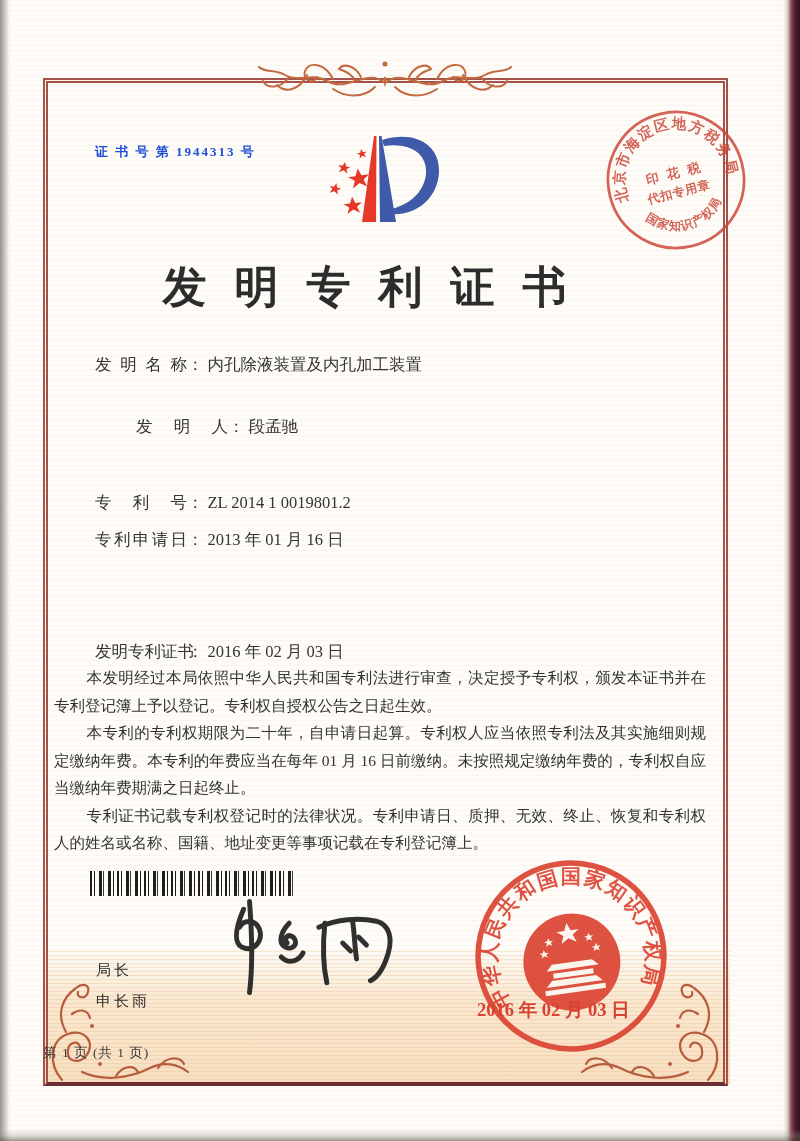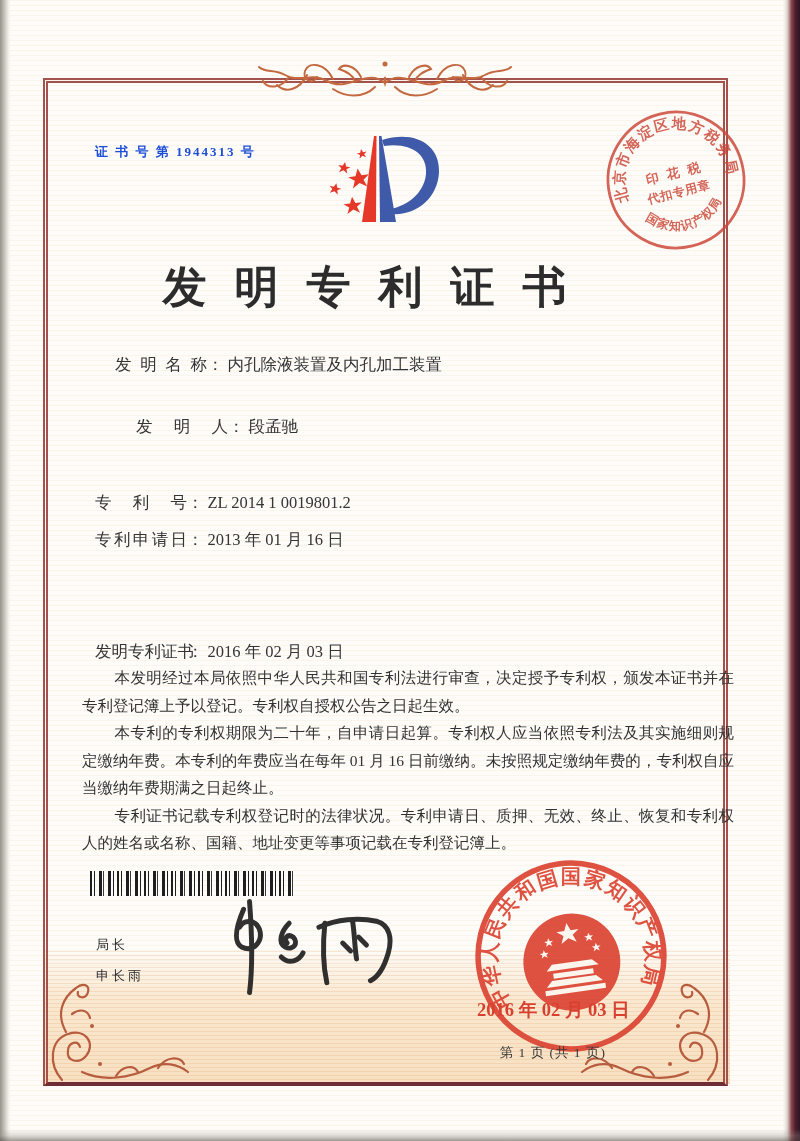--- a/index.html
+++ b/index.html
@@ -40,58 +40,58 @@
   .tax-stamp{position:absolute;left:580px;top:94px;width:172px;height:172px;transform:rotate(-14deg);opacity:.85;}
   .logo{position:absolute;left:308px;top:128px;width:132px;height:118px;}
   .title{
     position:absolute;left:33px;top:238px;width:643px;
     text-align:center;font-size:44px;font-weight:600;color:#2c2c2c;
     letter-spacing:28px;text-indent:28px;margin-top:20px;
   }
   .field{position:absolute;left:85px;font-size:16.5px;color:#343434;white-space:nowrap;}
   .flabel{display:inline-block;width:92px;text-align:justify;text-align-last:justify;}
   .fcolon{display:inline-block;margin-right:4px;}
-  .f-name{top:354px;margin-left:20px;}
+  .f-name{top:354px;}
   .f-inventor{top:416px;margin-left:41px;}
   .f-patentno{top:472px;margin-top:20px;}
   .f-filing{top:529px;}
   .f-patentee{top:586px;}
   .f-grant{top:641px;}
   .paragraphs{
-    position:absolute;left:72px;top:664px;width:652px;
+    position:absolute;left:44px;top:664px;width:652px;
     font-size:15.5px;line-height:27.5px;color:#323232;
     text-align:justify;
   }
   .paragraphs p{margin:0;text-indent:2.1em;}
   .barcode{
     position:absolute;left:80px;top:871px;width:203px;height:25px;
     background:repeating-linear-gradient(90deg,
       #1e1e1e 0 2px, rgba(0,0,0,0) 2px 4px,
       #1e1e1e 4px 5px, rgba(0,0,0,0) 5px 9px,
       #1e1e1e 9px 12px, rgba(0,0,0,0) 12px 13px,
       #3a3a3a 13px 14px, rgba(0,0,0,0) 14px 18px,
       #1e1e1e 18px 21px, rgba(0,0,0,0) 21px 23px,
       #1e1e1e 23px 24px, rgba(0,0,0,0) 24px 27px);
   }
   .signer-title,.signer-name{
     position:absolute;left:86px;
     font-family:"Liberation Sans","DejaVu Sans",sans-serif;
-    font-size:13px;color:#2b2b2b;letter-spacing:3px;
+    font-size:15px;color:#2b2b2b;letter-spacing:3px;margin-top:25px;
   }
   .signer-title{top:936px;}
   .signer-name{top:967px;}
   .signature{position:absolute;left:188px;top:896px;width:218px;height:102px;}
   .office-seal{position:absolute;left:460px;top:855px;width:202px;height:202px;transform:rotate(-8deg);opacity:.92;}
   .seal-date{
     position:absolute;left:467px;top:997px;width:170px;
     font-size:18.5px;font-weight:700;color:#d8402f;white-space:nowrap;
   }
   .footer{
     position:absolute;left:33px;top:1044px;width:563px;
-    text-align:right;font-size:13.5px;color:#3a3a3a;letter-spacing:1px;
+    text-align:left;font-size:13.5px;color:#3a3a3a;letter-spacing:1px;
   }
   .edge-left{
     position:absolute;left:0;top:0;bottom:0;width:11px;
     background:linear-gradient(90deg,#95928b 0%,#c7c3bb 40%,#efede8 75%,rgba(255,255,255,0) 100%);
   }
   .edge-right{
     position:absolute;right:0;top:0;bottom:0;width:17px;
     background:linear-gradient(90deg,rgba(255,255,255,0) 0%,#ddd5cc 25%,#8a4650 50%,#4a1f2b 72%,#301320 100%);
   }
   .edge-bottom{

